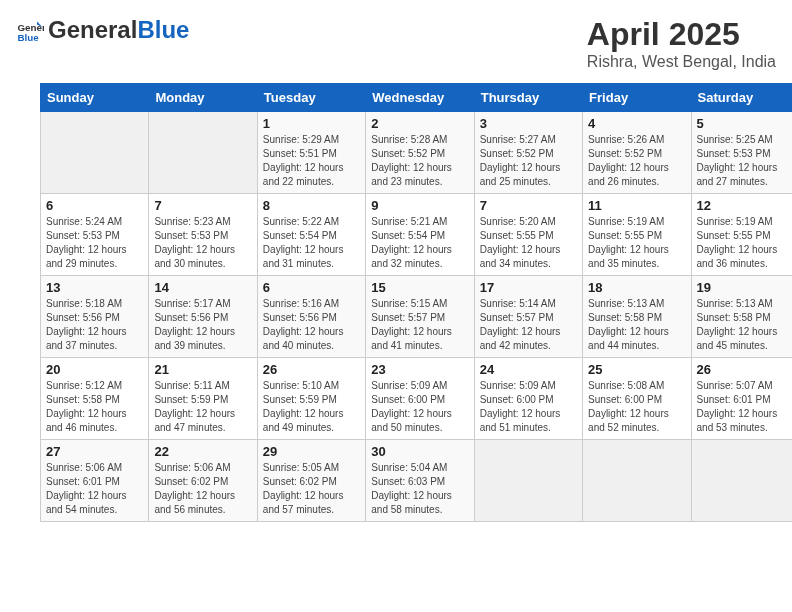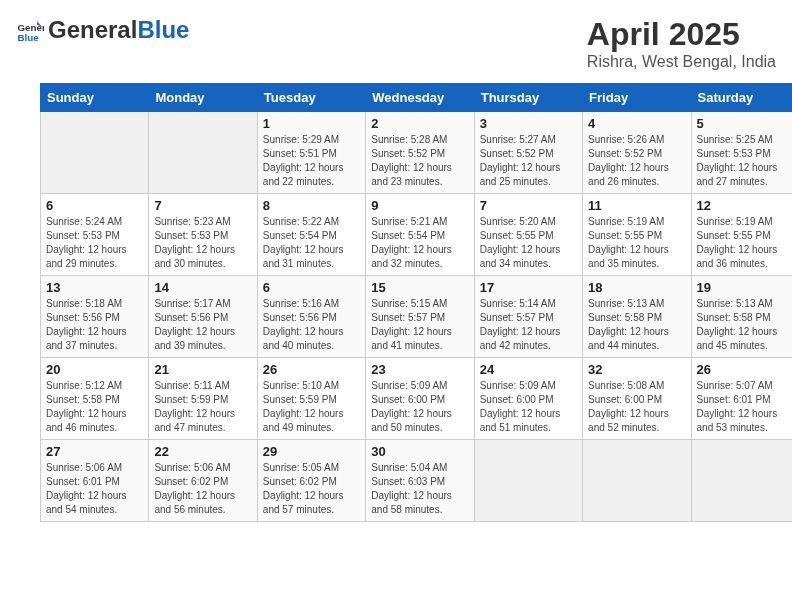--- a/index.html
+++ b/index.html
@@ -215,21 +215,21 @@
         </td>
         <td>
           <span class="day-number">23</span>
           <div class="day-info">Sunrise: 5:09 AM<br>Sunset: 6:00 PM<br>Daylight: 12 hours and 50 minutes.</div>
         </td>
         <td>
           <span class="day-number">24</span>
           <div class="day-info">Sunrise: 5:09 AM<br>Sunset: 6:00 PM<br>Daylight: 12 hours and 51 minutes.</div>
         </td>
         <td>
-          <span class="day-number">32</span>
+          <span class="day-number">25</span>
           <div class="day-info">Sunrise: 5:08 AM<br>Sunset: 6:00 PM<br>Daylight: 12 hours and 52 minutes.</div>
         </td>
         <td>
           <span class="day-number">26</span>
           <div class="day-info">Sunrise: 5:07 AM<br>Sunset: 6:01 PM<br>Daylight: 12 hours and 53 minutes.</div>
         </td>
       </tr>
       <tr>
         <td>
           <span class="day-number">27</span>

